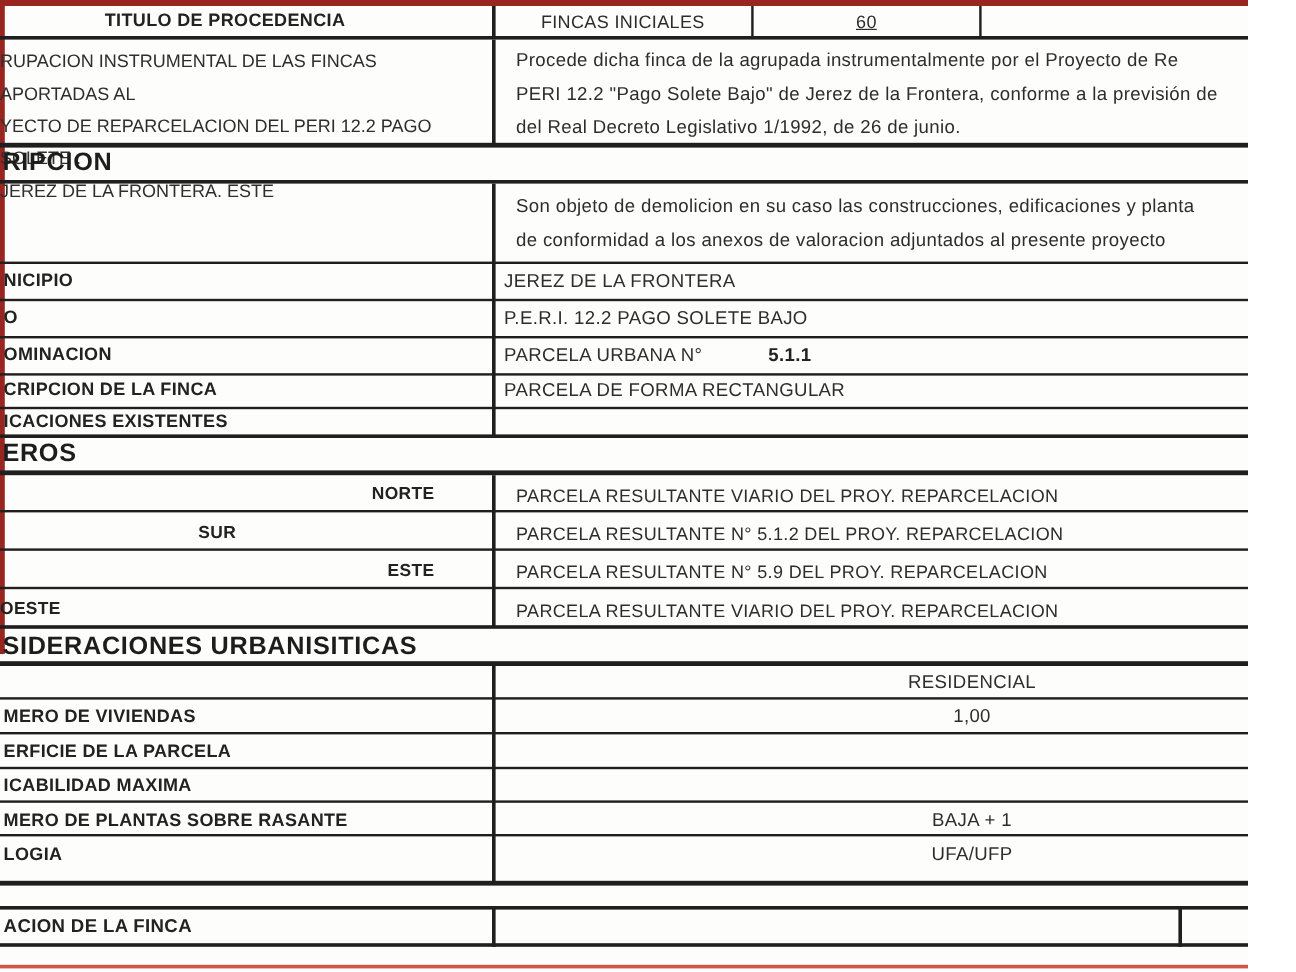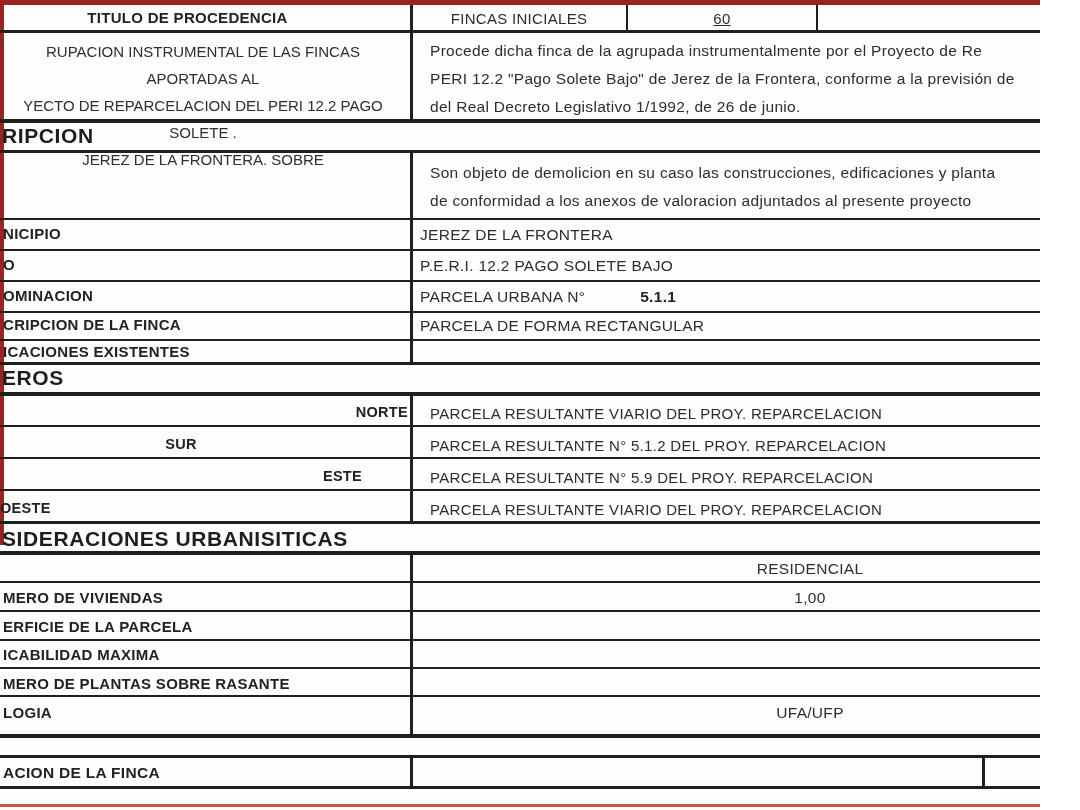--- a/index.html
+++ b/index.html
@@ -12,21 +12,21 @@
   .red{background:#992521;}
   .redlight{background:#d0544a;}
   .txt{position:absolute;white-space:nowrap;letter-spacing:.3px;}
   .bold{font-weight:bold;color:#222;}
   .sec{position:absolute;font-weight:bold;font-size:21px;letter-spacing:.6px;color:#1d1d1d;white-space:nowrap;}
   .cell-center{text-align:center;}
   .cell-right{text-align:right;}
   .s15{font-size:15px;}
   .s155{font-size:15.5px;}
   .s145{font-size:14.5px;}
-  .parL{position:absolute;left:0;top:38px;width:406px;text-align:center;font-size:15px;line-height:27px;color:#2e2e2e;}
+  .parL{position:absolute;left:0;top:38px;width:406px;font-size:15px;line-height:27px;color:#2e2e2e;}
   .num-bold{font-weight:bold;padding-left:55px;color:#222;}
 </style>
 </head>
 <body>
 
 <div id="canvas">
 
   <div class="hline red" style="left:0;top:0;width:1080px;height:5px;"></div>
   <div class="vline red" style="left:0;top:0;width:4px;height:545px;"></div>
   <div class="hline redlight" style="left:0;top:804px;width:1080px;height:3px;"></div>
@@ -37,21 +37,21 @@
   <div class="hline" style="left:0;top:30px;width:1080px;height:3px;"></div>
 
   <div class="txt bold s15" style="left:0;top:9px;width:375px;text-align:center;">TITULO DE PROCEDENCIA</div>
   <div class="txt s15" style="left:412px;top:10px;width:214px;text-align:center;">FINCAS INICIALES</div>
   <div class="txt s15" style="left:628px;top:10px;width:188px;text-align:center;text-decoration:underline;">60</div>
 
   <div class="vline" style="left:410px;top:33px;width:3px;height:87px;"></div>
   <div class="parL">
     <div>RUPACION INSTRUMENTAL DE LAS FINCAS APORTADAS AL</div>
     <div>YECTO DE REPARCELACION DEL PERI 12.2 PAGO SOLETE .</div>
-    <div>JEREZ DE LA FRONTERA. SOBRE</div>
+    <div>JEREZ DE LA FRONTERA. ESTE</div>
   </div>
   <div class="txt s155" style="left:430px;top:42px;">Procede dicha finca de la agrupada instrumentalmente por el Proyecto de Re</div>
   <div class="txt s155" style="left:430px;top:70px;">PERI 12.2  "Pago Solete Bajo" de Jerez de la Frontera, conforme a la previsión de</div>
   <div class="txt s155" style="left:430px;top:98px;">del Real Decreto Legislativo 1/1992, de 26 de junio.</div>
   <div class="hline" style="left:0;top:119px;width:1080px;height:4px;"></div>
 
   <div class="sec" style="left:2px;top:124px;">RIPCION</div>
   <div class="hline" style="left:0;top:150px;width:1080px;height:3px;"></div>
 
   <div class="vline" style="left:410px;top:153px;width:3px;height:210px;"></div>
@@ -77,21 +77,21 @@
 
   <div class="txt bold s15" style="left:3px;top:343px;">ICACIONES EXISTENTES</div>
   <div class="hline" style="left:0;top:362px;width:1080px;height:3px;"></div>
 
   <div class="sec" style="left:2px;top:366px;">EROS</div>
   <div class="hline" style="left:0;top:392px;width:1080px;height:4px;"></div>
 
   <div class="vline" style="left:410px;top:396px;width:3px;height:127px;"></div>
   <div class="vline" style="left:1064px;top:396px;width:2px;height:127px;"></div>
 
-  <div class="txt bold s145" style="left:0;top:404px;width:362px;text-align:right;padding-left:46px;">NORTE</div>
+  <div class="txt bold s145" style="left:0;top:404px;width:362px;text-align:right;">NORTE</div>
   <div class="txt s15" style="left:430px;top:405px;">PARCELA RESULTANTE VIARIO DEL PROY. REPARCELACION</div>
   <div class="hline" style="left:0;top:425px;width:1066px;height:2px;"></div>
 
   <div class="txt bold s145" style="left:0;top:436px;width:362px;text-align:center;">SUR</div>
   <div class="txt s15" style="left:430px;top:437px;">PARCELA RESULTANTE  N° 5.1.2 DEL PROY. REPARCELACION</div>
   <div class="hline" style="left:0;top:457px;width:1066px;height:2px;"></div>
 
   <div class="txt bold s145" style="left:0;top:468px;width:362px;text-align:right;">ESTE</div>
   <div class="txt s15" style="left:430px;top:469px;">PARCELA RESULTANTE  N° 5.9 DEL PROY. REPARCELACION</div>
   <div class="hline" style="left:0;top:489px;width:1066px;height:2px;"></div>
@@ -114,20 +114,21 @@
 
   <div class="txt bold s15" style="left:3px;top:618px;">ERFICIE DE LA PARCELA</div>
   <div class="txt s155 cell-right" style="left:540px;top:618px;width:540px;">800,</div>
   <div class="hline" style="left:0;top:639px;width:1080px;height:2px;"></div>
 
   <div class="txt bold s15" style="left:3px;top:646px;text-align:right;">ICABILIDAD MAXIMA</div>
   <div class="txt s155 cell-right" style="left:540px;top:646px;width:540px;">250,</div>
   <div class="hline" style="left:0;top:667px;width:1080px;height:2px;"></div>
 
   <div class="txt bold s15" style="left:3px;top:675px;">MERO DE PLANTAS SOBRE RASANTE</div>
+  <div class="txt s155 cell-center" style="left:540px;top:675px;width:540px;">BAJA + 1</div>
   <div class="hline" style="left:0;top:695px;width:1080px;height:2px;"></div>
 
   <div class="txt bold s15" style="left:3px;top:704px;">LOGIA</div>
   <div class="txt s155 cell-center" style="left:540px;top:704px;width:540px;">UFA/UFP</div>
   <div class="hline" style="left:0;top:734px;width:1080px;height:4px;"></div>
 
   <div class="hline" style="left:0;top:755px;width:1080px;height:3px;"></div>
   <div class="vline" style="left:410px;top:755px;width:3px;height:34px;"></div>
   <div class="vline" style="left:982px;top:755px;width:3px;height:34px;"></div>
   <div class="txt bold" style="left:3px;top:764px;font-size:15.5px;">ACION DE LA FINCA</div>

